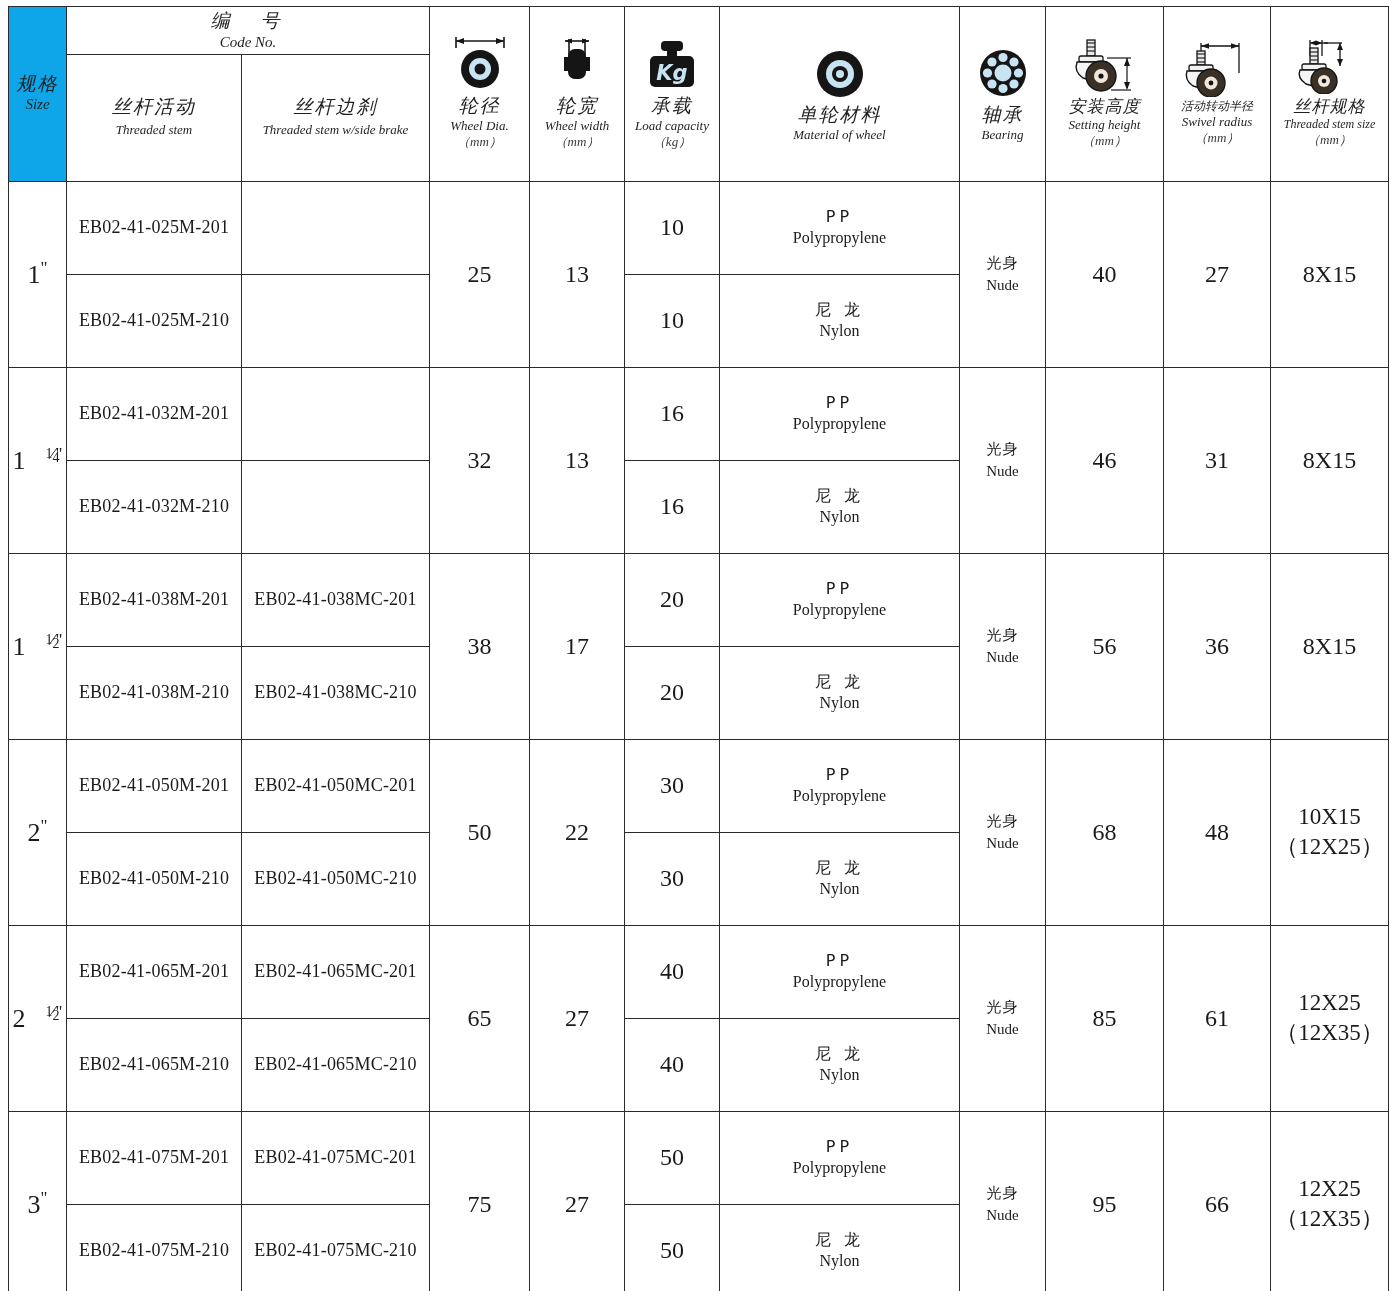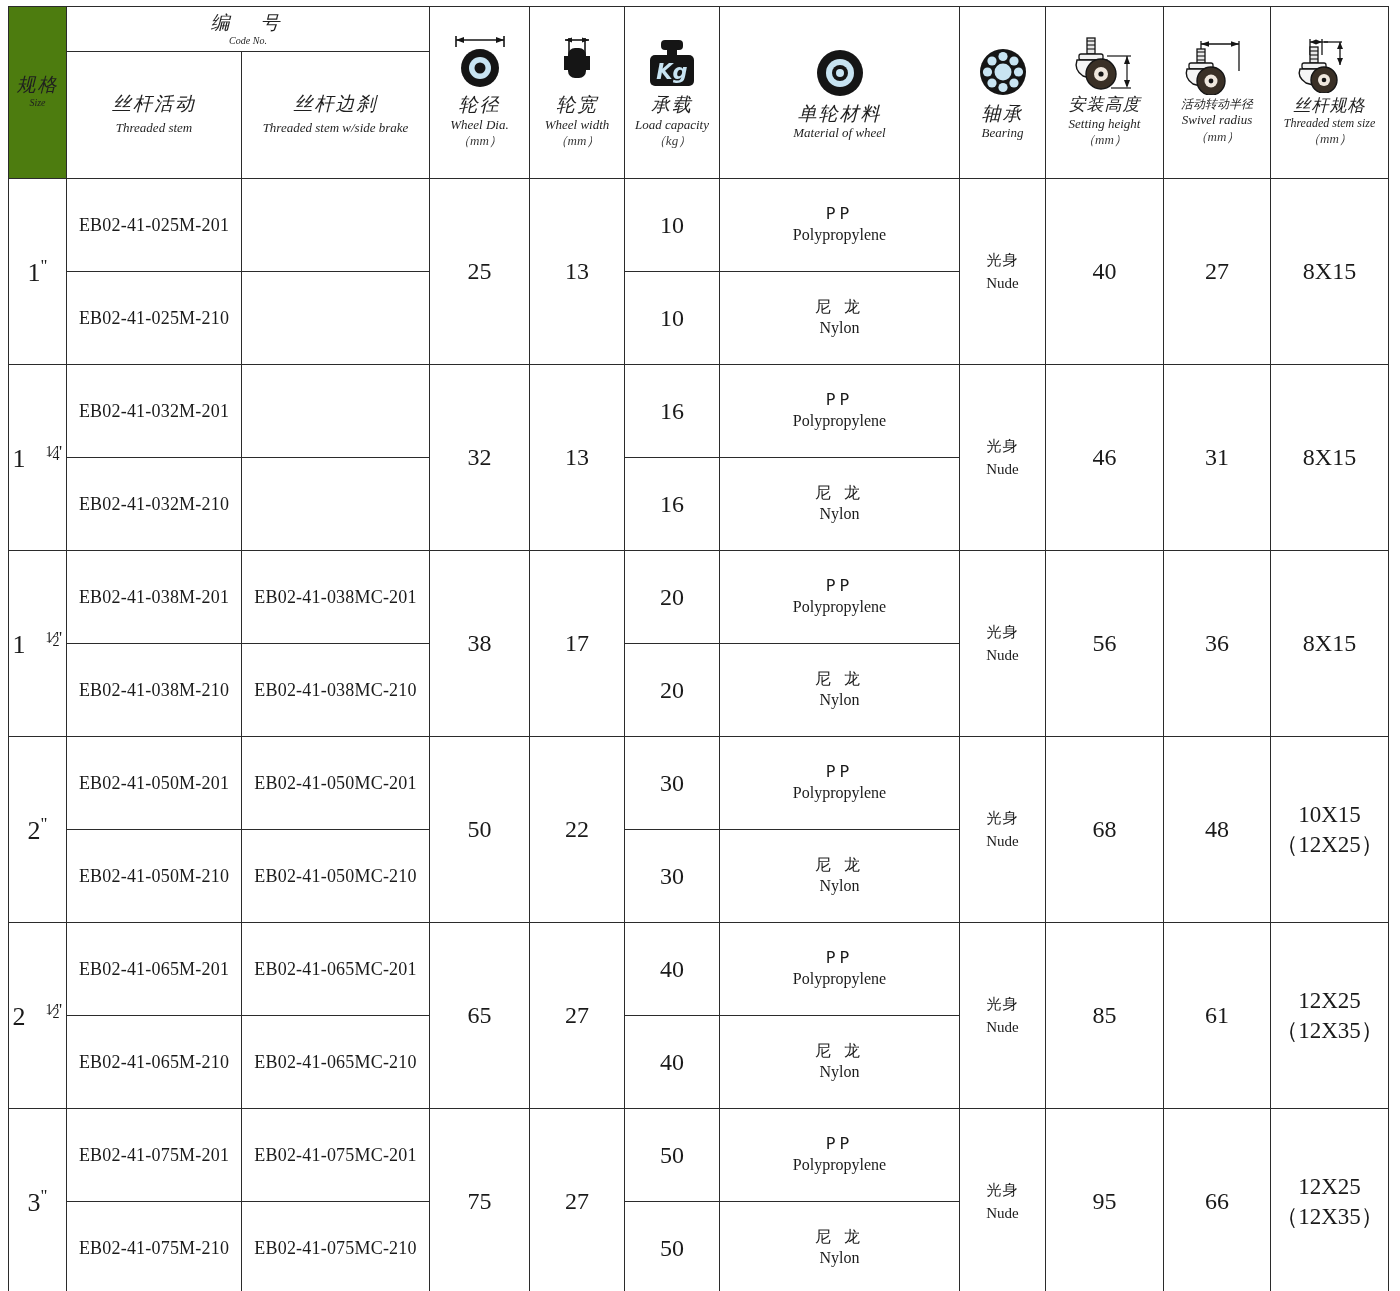--- a/index.html
+++ b/index.html
@@ -38,21 +38,21 @@
     font-family:"DejaVu Sans","Liberation Sans",sans-serif;
     font-size:19px;
     letter-spacing:2px;
     line-height:1.25;
     color:#1f1f1f;
     white-space:nowrap;
   }
   .cn.sm{font-size:17px;letter-spacing:1px;}
   .cn.xs{font-size:12px;letter-spacing:0px;}
   .en{
-    font-size:10px;
+    font-size:15px;
     line-height:1.25;
     color:#1f1f1f;
     white-space:nowrap;
   }
   .en.sm{font-size:13px;}
   .en.xs{font-size:12px;}
   .unit{
     font-size:13px;
     color:#3a3a3a;
     line-height:1.3;
@@ -131,21 +131,21 @@
       <col style="width:95px">
       <col style="width:240px">
       <col style="width:86px">
       <col style="width:118px">
       <col style="width:107px">
       <col style="width:118px">
     </colgroup>
 
     <tbody>
         <tr>
-      <td class="hdr sizecell-hdr" rowspan="2" style="background:#4d7c0f;">
+      <td class="hdr sizecell-hdr" rowspan="2" style="background:#0ea5e9;">
         <div class="hcell">
           <div class="cn">规格</div>
           <div class="en">Size</div>
         </div>
       </td>
       <td class="hdr codehdr" colspan="2" style="height:44px;">
         <div class="hcell" style="padding:2px;">
           <div class="cn">编　号</div>
           <div class="en">Code No.</div>
         </div>

